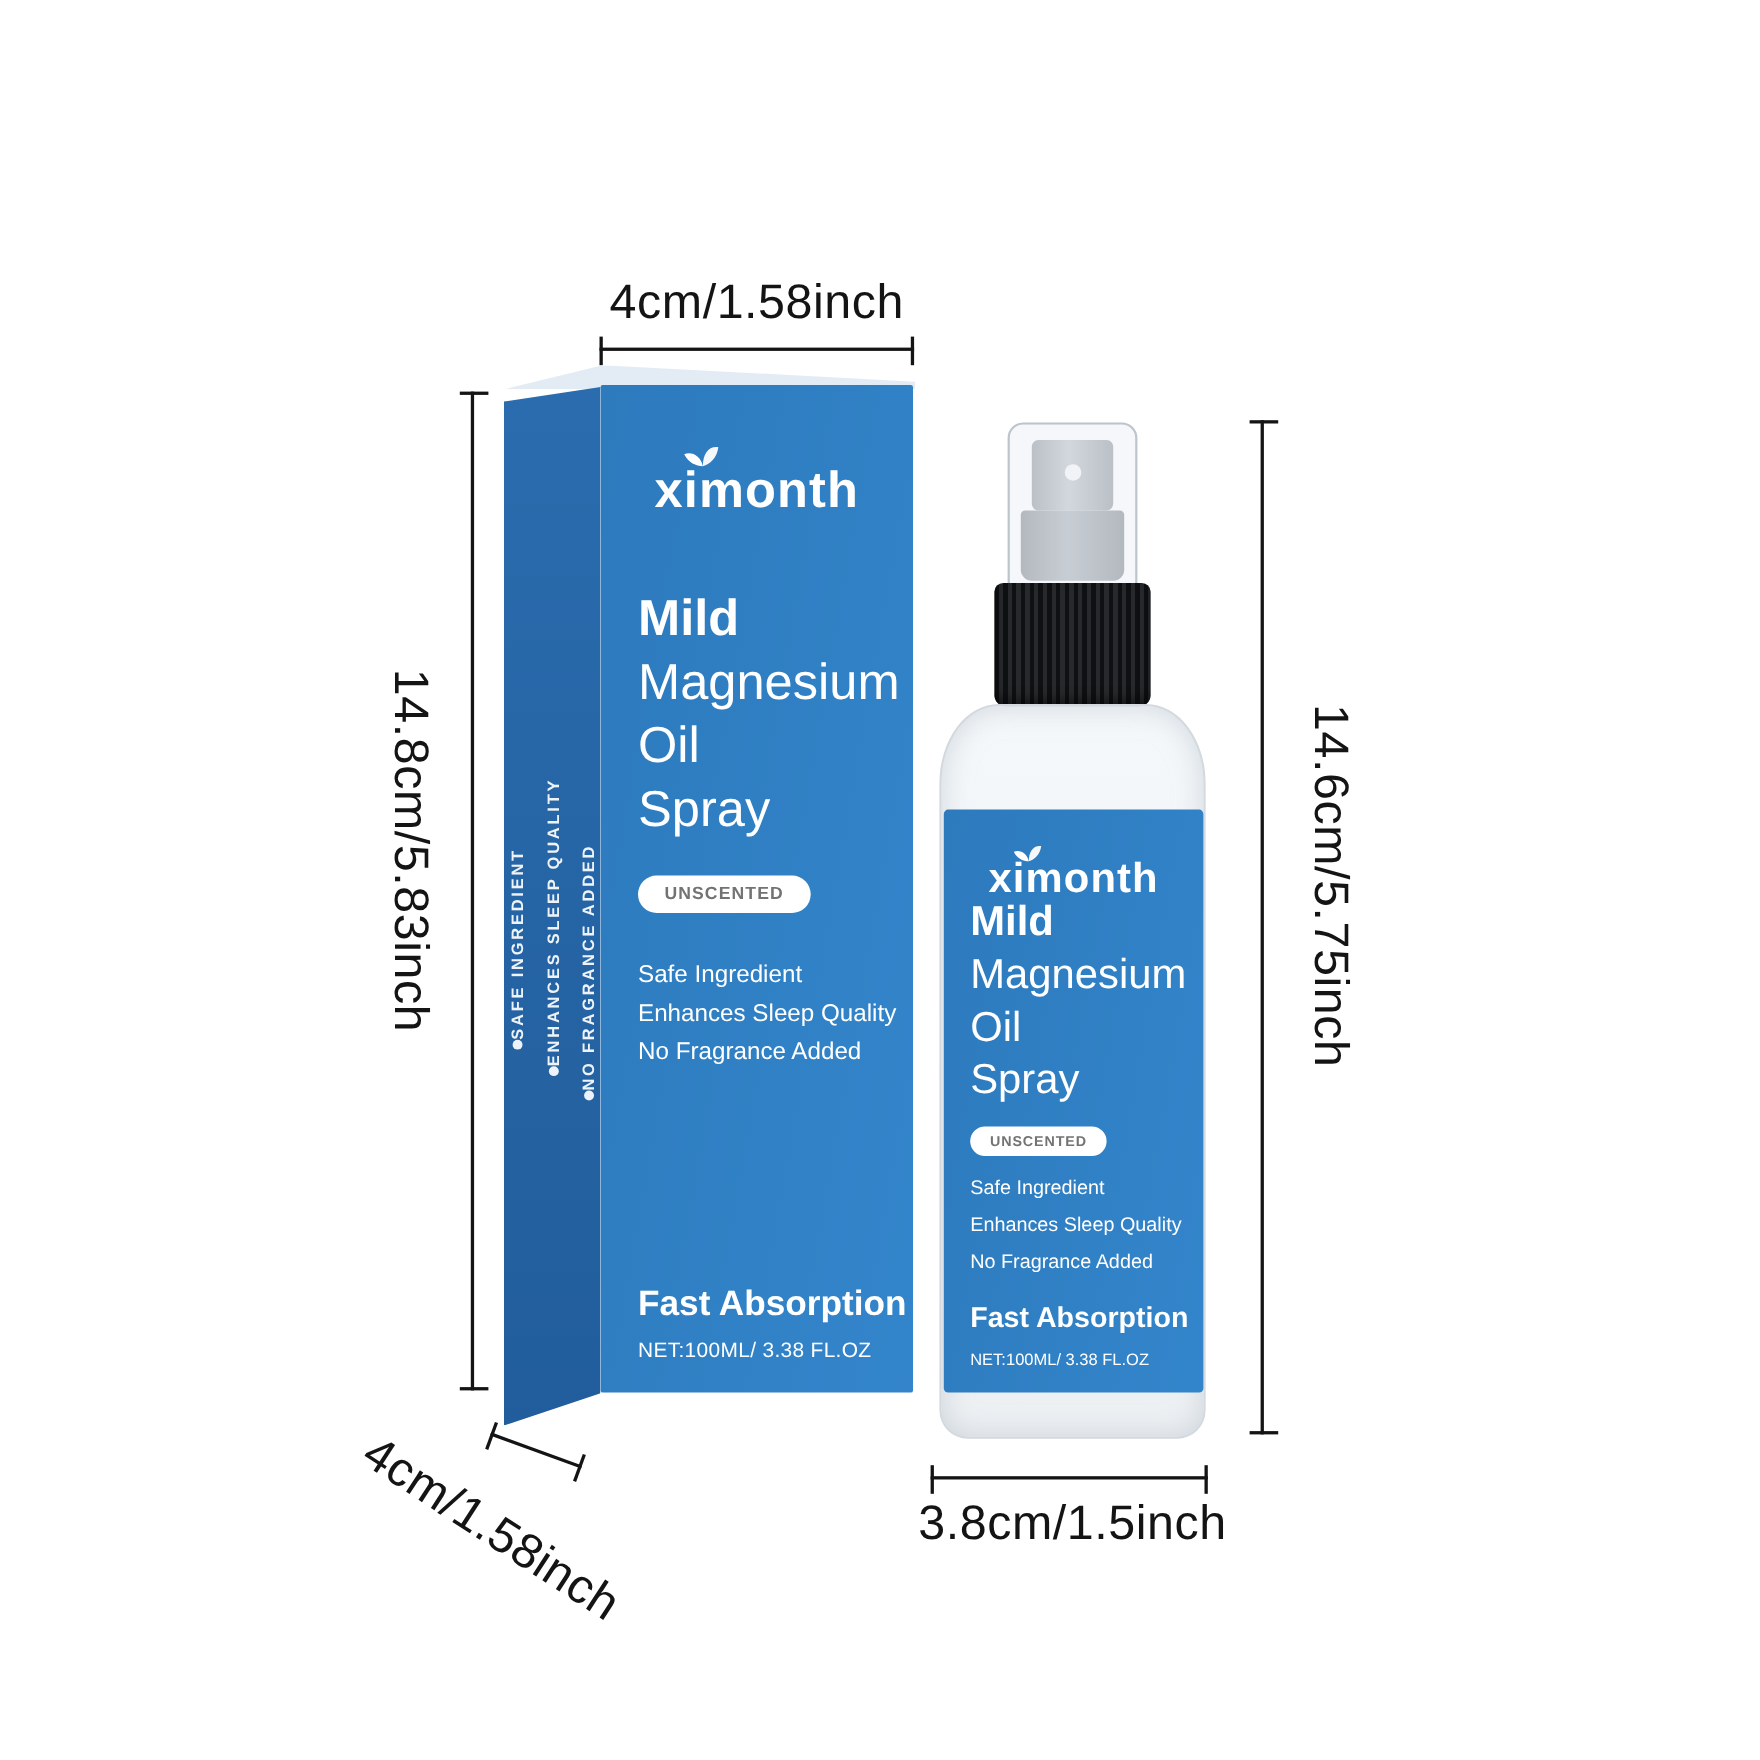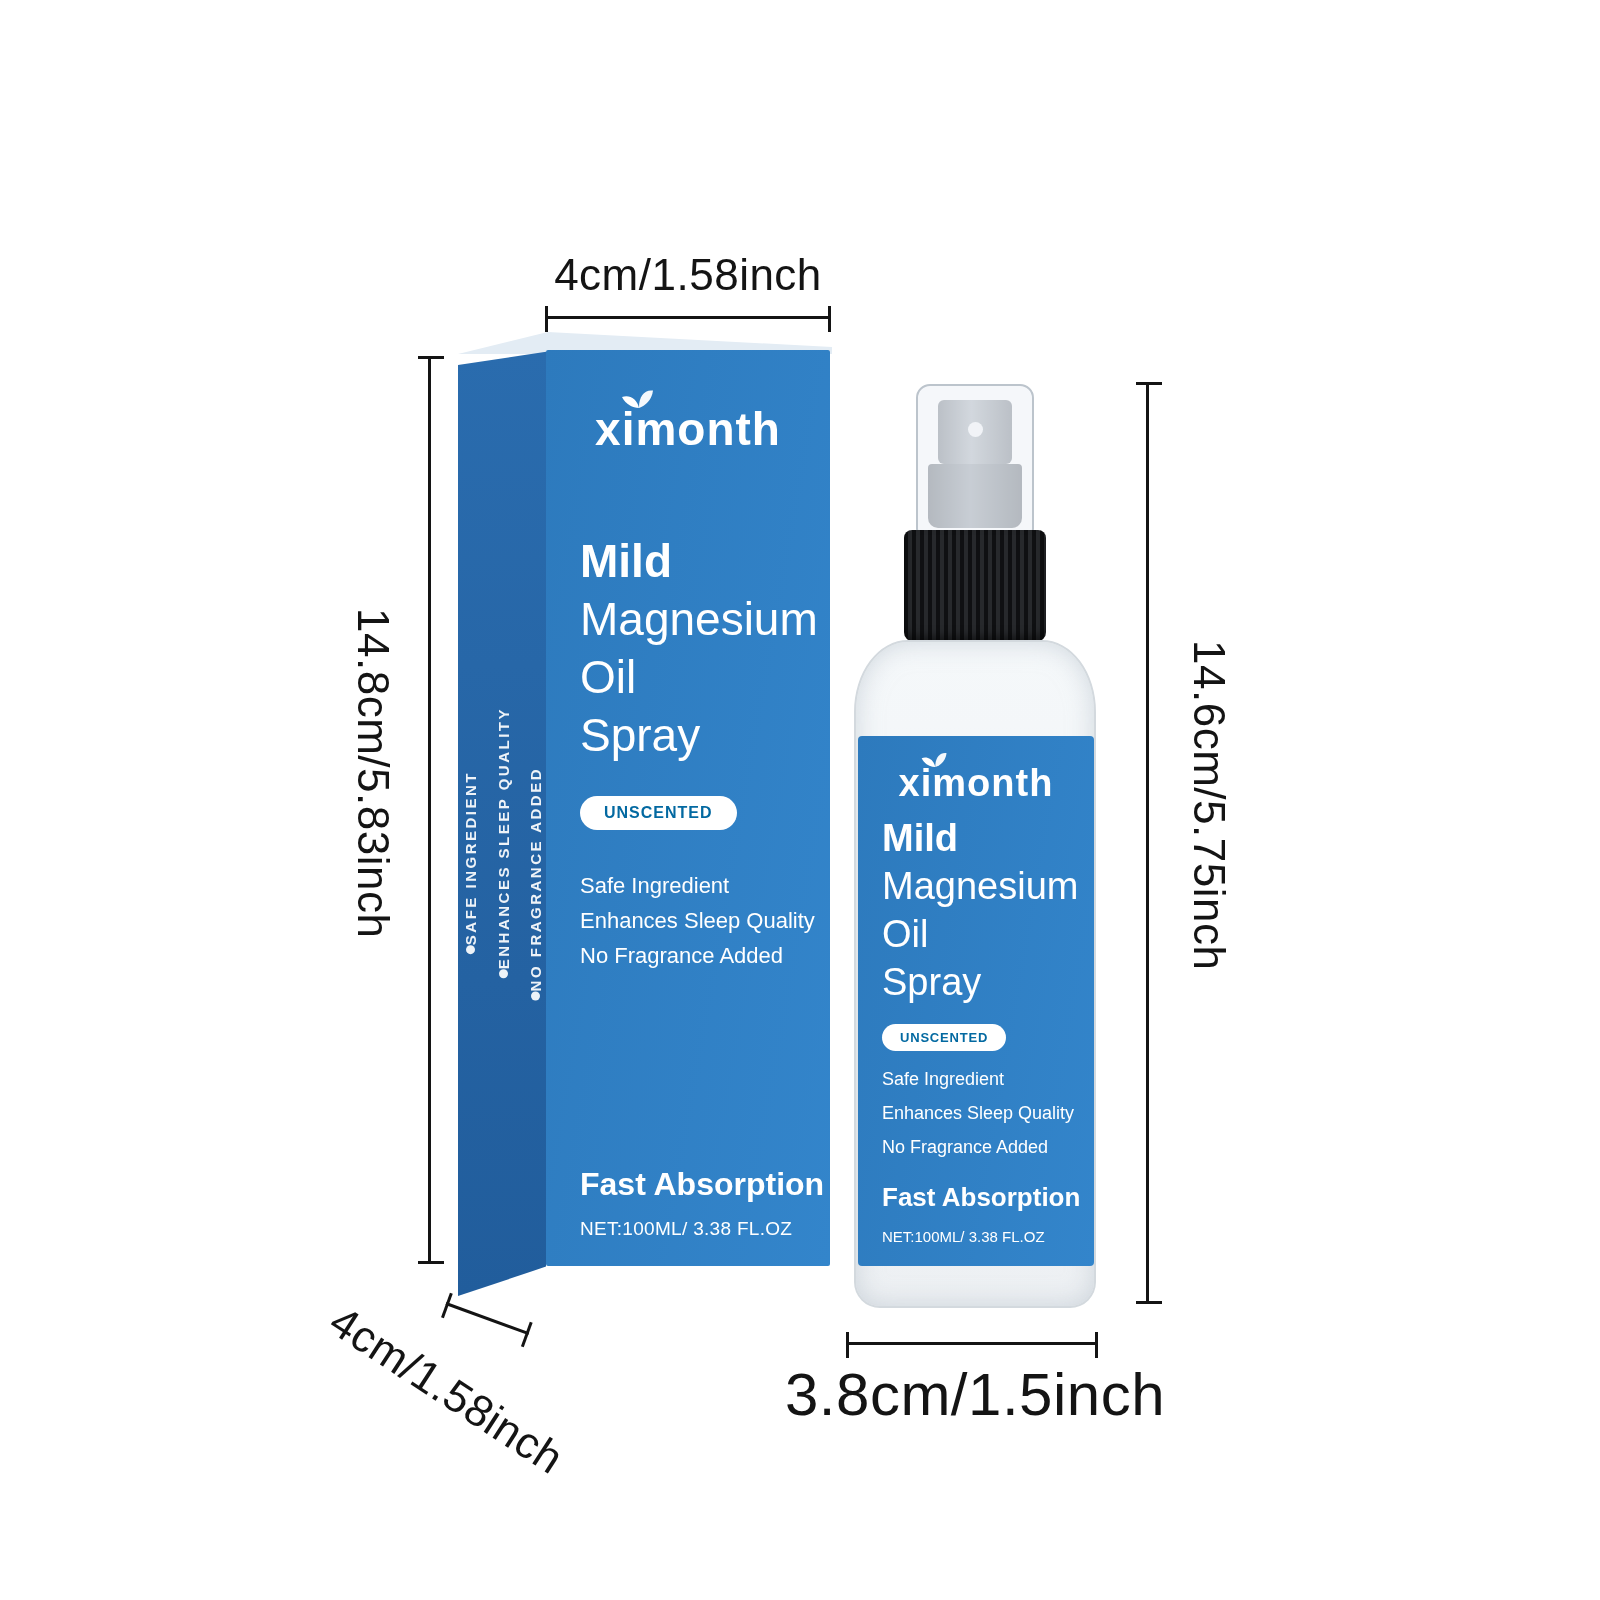--- a/index.html
+++ b/index.html
@@ -18,21 +18,21 @@
   .dim-v::before { top:0; } .dim-v::after { bottom:0; }
 
   .dim-label { position:absolute; color:#141414; font-size:44px; letter-spacing:0.5px; white-space:nowrap; }
   .top-label   { left:500px; top:250px; width:376px; text-align:center; }
   .top-line    { left:545px; top:316px; width:286px; }
   .left-line   { left:428px; top:356px; height:908px; }
   .left-label  { left:398px; top:608px; transform:rotate(90deg); transform-origin:0 0; }
   .right-line  { left:1146px; top:382px; height:922px; }
   .right-label { left:1234px; top:640px; transform:rotate(90deg); transform-origin:0 0; }
   .bottom-line { left:846px; top:1342px; width:252px; }
-  .bottom-label{ left:780px; top:1360px; width:390px; text-align:center; font-size:60px; }
+  .bottom-label{ left:780px; top:1360px; width:390px; text-align:center; font-size:44px; }
   .depth-line  { left:446px; top:1302px; width:88px; transform:rotate(20deg); transform-origin:0 50%; }
   .depth-label { left:348px; top:1296px; transform:rotate(33deg); transform-origin:0 0; }
 
   
   .box-top {
     position:absolute; left:458px; top:332px; width:374px; height:22px;
     background:#e3ecf4; clip-path:polygon(0 100%, 24% 0, 100% 68%, 100% 100%);
   }
   .box-side {
     position:absolute; left:458px; top:348px; width:88px; height:948px;
@@ -54,32 +54,32 @@
   }
   .side-col.c1 { margin-bottom:46px; }
   .side-col.c2 { margin-bottom:22px; }
   .side-col.c3 { margin-bottom:0; }
 
   .box-front {
     position:absolute; left:546px; top:350px; width:284px; height:916px;
     background:linear-gradient(100deg,#2d7abd,#3385cb);
     border-radius:2px;
   }
-  .brand { position:absolute; left:0; right:0; text-align:center; color:#fff; font-weight:bold; letter-spacing:1px; }
+  .brand { position:absolute; left:0; right:0; text-align:center; color:#fff; font-weight:bold; letter-spacing:1px;margin-top:16px; }
   .box-brand { top:52px; font-size:46px; }
   .leaf-wrap { position:relative; display:inline-block; }
   .leaf-svg { position:absolute; }
   .box-brand .leaf-svg { width:34px; height:21px; left:26px; top:-14px; transform:rotate(-6deg); }
   .bottle-brand { top:26px; font-size:38px; }
   .bottle-brand .leaf-svg { width:27px; height:17px; left:22px; top:-11px; transform:rotate(-6deg); }
 
   .box-title { position:absolute; left:34px; top:182px; color:#fff; font-size:46px; line-height:58px; }
   .box-title .t1 { font-weight:bold; }
   .badge {
-    position:absolute; display:inline-block; background:#ffffff; color:#0369a1;
+    position:absolute; display:inline-block; background:#ffffff; color:#737373;
     font-weight:bold; border-radius:999px; text-align:center;
   }
   .box-badge { left:34px; top:446px; font-size:16px; padding:8px 24px; letter-spacing:1px; }
   .box-features { position:absolute; left:34px; top:518px; color:#fff; font-size:22px; line-height:35px; }
   .box-tagline { position:absolute; left:34px; top:816px; color:#fff; font-size:32px; font-weight:bold; }
   .box-net { position:absolute; left:34px; top:868px; color:#fff; font-size:19px; letter-spacing:0.3px; }
 
   
   .nozzle-head {
     position:absolute; left:938px; top:400px; width:74px; height:64px; border-radius:6px;

